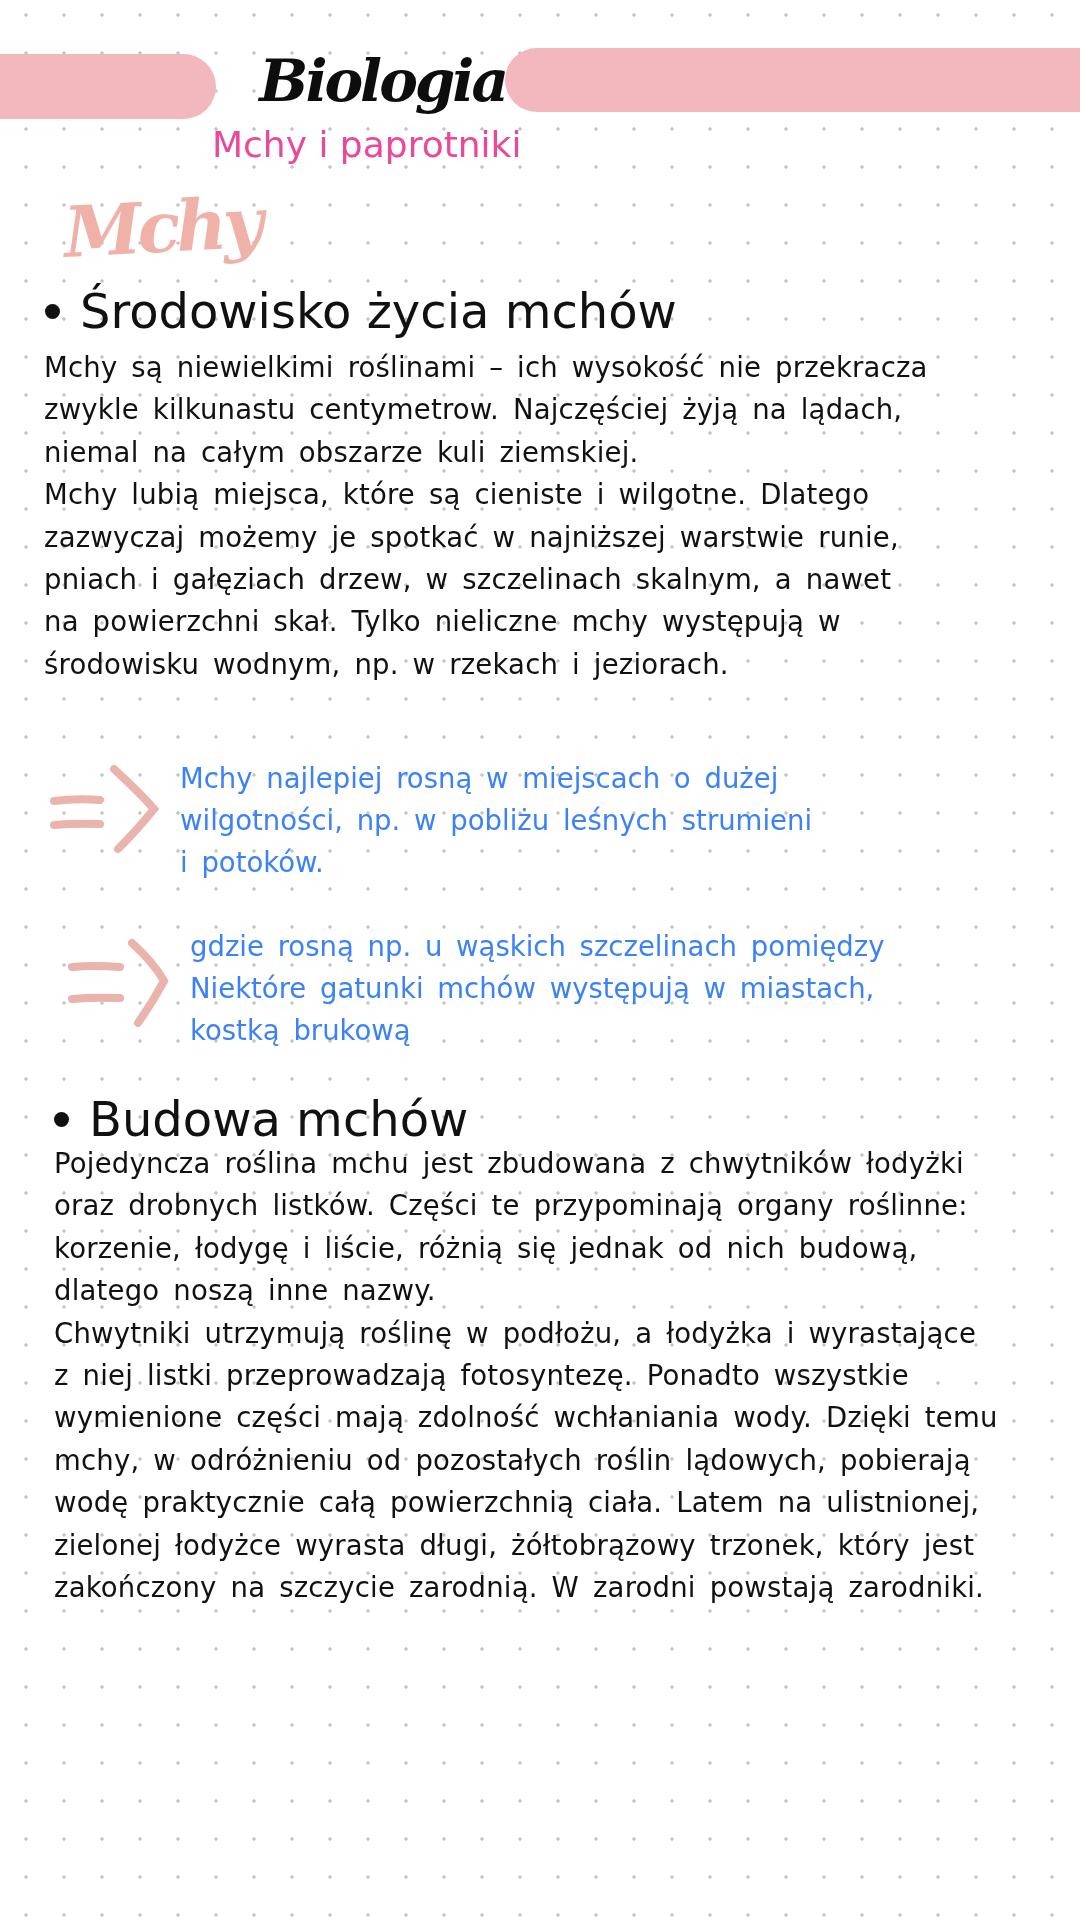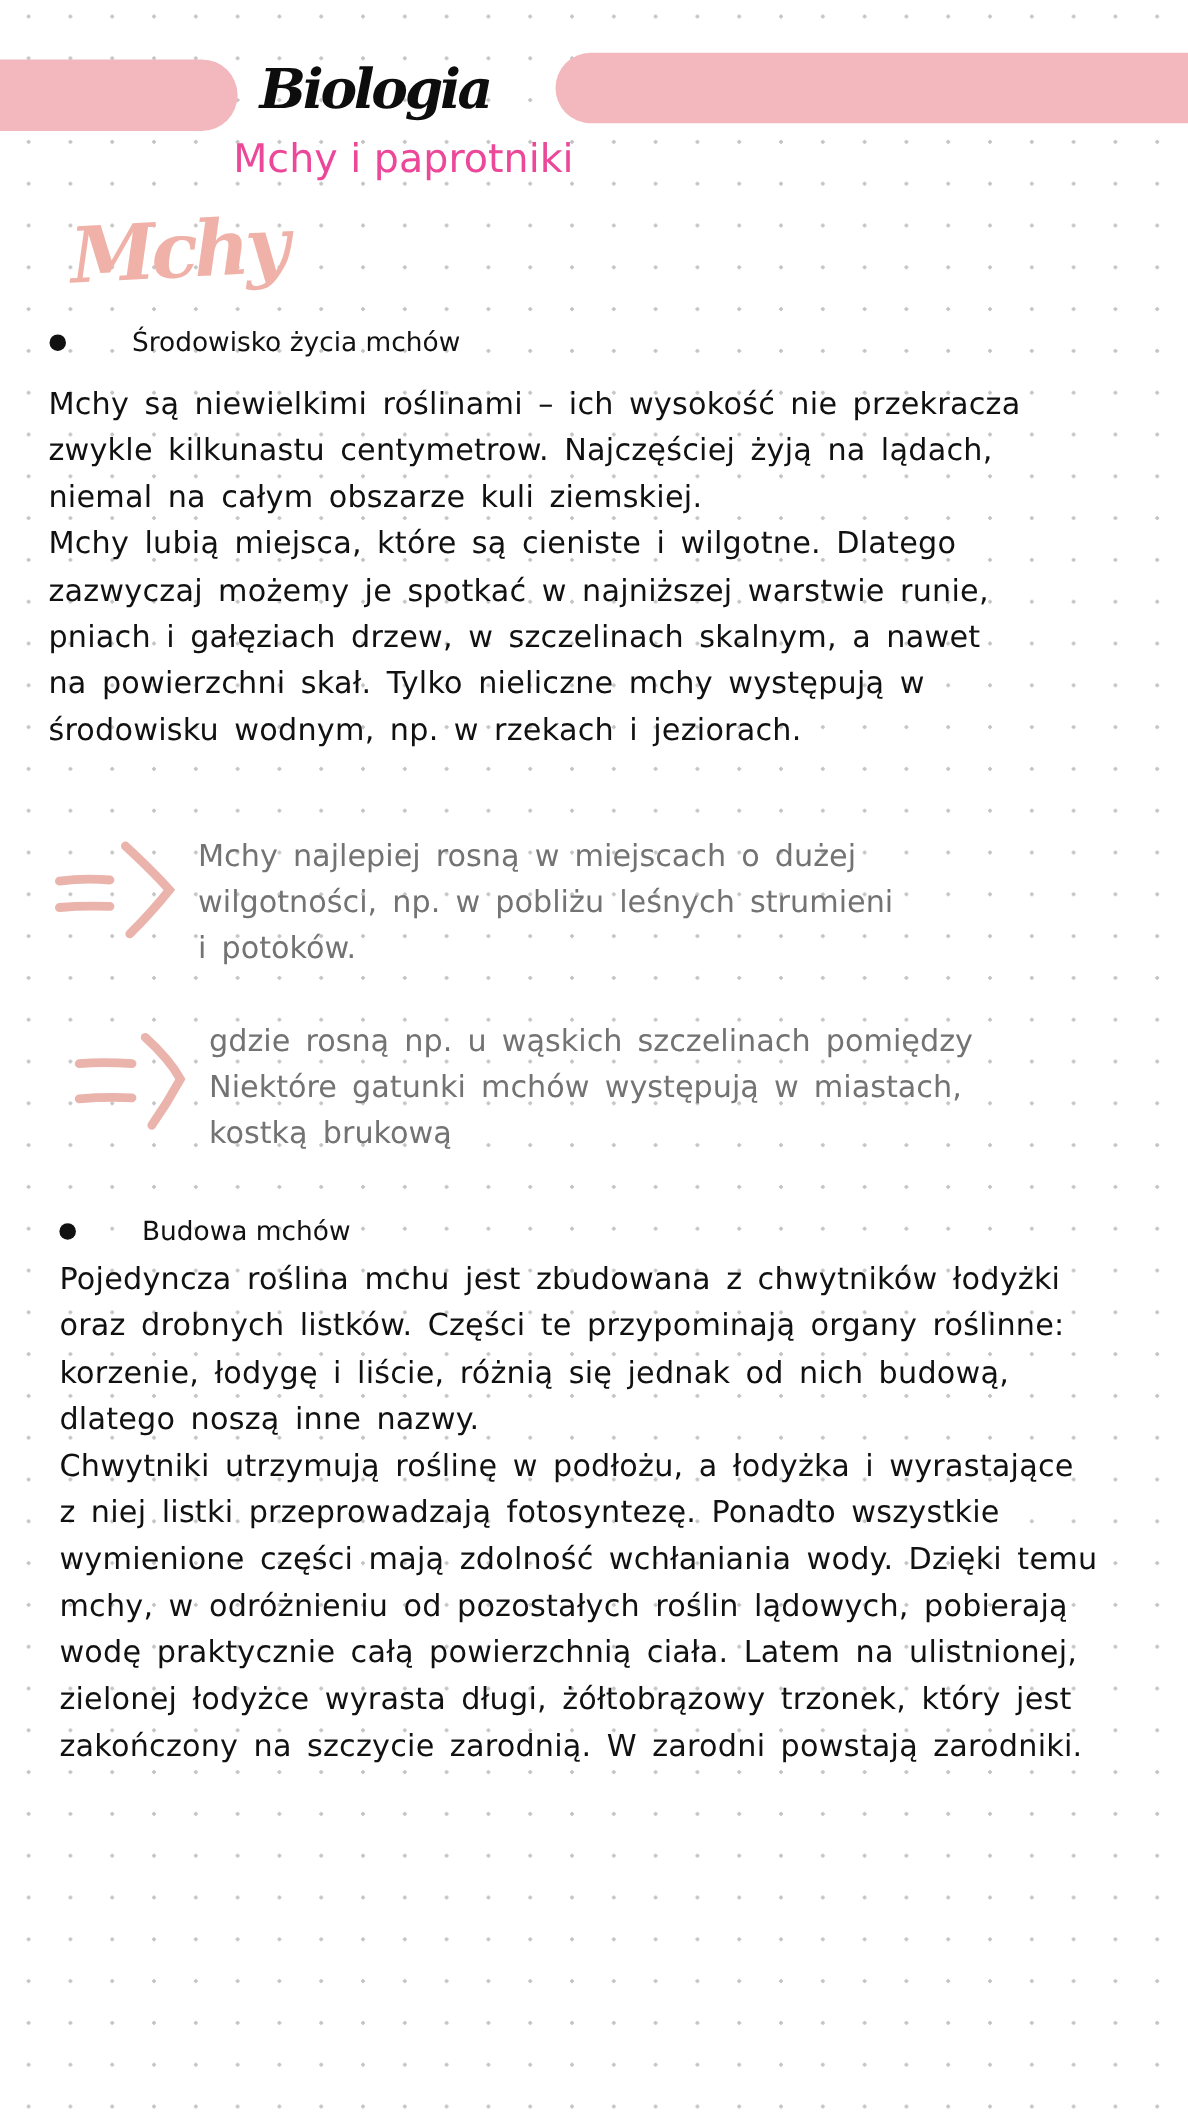--- a/index.html
+++ b/index.html
@@ -9,53 +9,53 @@
     background-image: radial-gradient(circle, #c4c4c4 1.4px, transparent 1.9px);
     background-size: 38px 38px;
     background-position: 7px -4px;
     font-family: "DejaVu Sans", sans-serif;
     color: #111111;
   }
   .bar { position: absolute; background: #f2b8bd; }
   .bar-left { left: 0; top: 54px; width: 216px; height: 65px; border-radius: 0 33px 33px 0; }
   .bar-right { left: 505px; top: 48px; width: 600px; height: 64px; border-radius: 32px 0 0 32px; }
   .title {
-    position: absolute; left: 236px; top: 36px; width: 270px; text-align: left;
+    position: absolute; left: 236px; top: 36px; width: 270px; text-align: right;
     font-family: "DejaVu Serif", serif; font-style: italic; font-weight: bold;
-    font-size: 50px; letter-spacing: -3px; color: #0d0d0d; line-height: 90px;
+    font-size: 58px; letter-spacing: -3px; color: #0d0d0d; line-height: 90px;
   }
   .subtitle {
     position: absolute; left: 212px; top: 122px;
     font-size: 36px; line-height: 46px; color: #ec4899;
   }
   .section-script {
     position: absolute; left: 64px; top: 188px;
     font-family: "DejaVu Serif", serif; font-style: italic; font-weight: bold;
     font-size: 70px; line-height: 90px; color: #f0b2a8; letter-spacing: -4px;
     transform: rotate(-3deg); transform-origin: left center;
   }
   .heading {
     position: absolute; display: flex; align-items: center;
-    font-size: 24px; line-height: 46px; color: #111; gap: 40px;
+    font-size: 48px; line-height: 46px; color: #111;
   }
   .bullet-dot {
     width: 15px; height: 15px; border-radius: 50%; background: #111; margin-right: 20px; flex: none;
   }
   .h1 { left: 45px; top: 288px; }
   .h2 { left: 54px; top: 1074px; margin-top: 22px; }
   .para {
     position: absolute; font-size: 27.5px; line-height: 42.4px; color: #111;
     letter-spacing: 0.2px; word-spacing: 5px;
   }
   .para .line { display: block; white-space: nowrap; }
   .p1 { left: 44px; top: 346px; }
   .p2 { left: 54px; top: 1142px; }
   .note { position: absolute; }
   .note .arrow { position: absolute; }
-  .note .text { position: absolute; font-size: 27.5px; line-height: 42px; word-spacing: 5px; color:#737373; }
+  .note .text { position: absolute; font-size: 27.5px; line-height: 42px; word-spacing: 5px; color:#3b82f6; }
   .note .text .line { display: block; white-space: nowrap; }
   .n1 { left: 48px; top: 757px; }
   .n1 .arrow { left: 0; top: 6px; }
   .n1 .text { left: 132px; top: 0; }
   .n2 { left: 64px; top: 925px; }
   .n2 .arrow { left: 0; top: 12px; }
   .n2 .text { left: 126px; top: 0; }
 </style>
 </head>
 <body>

